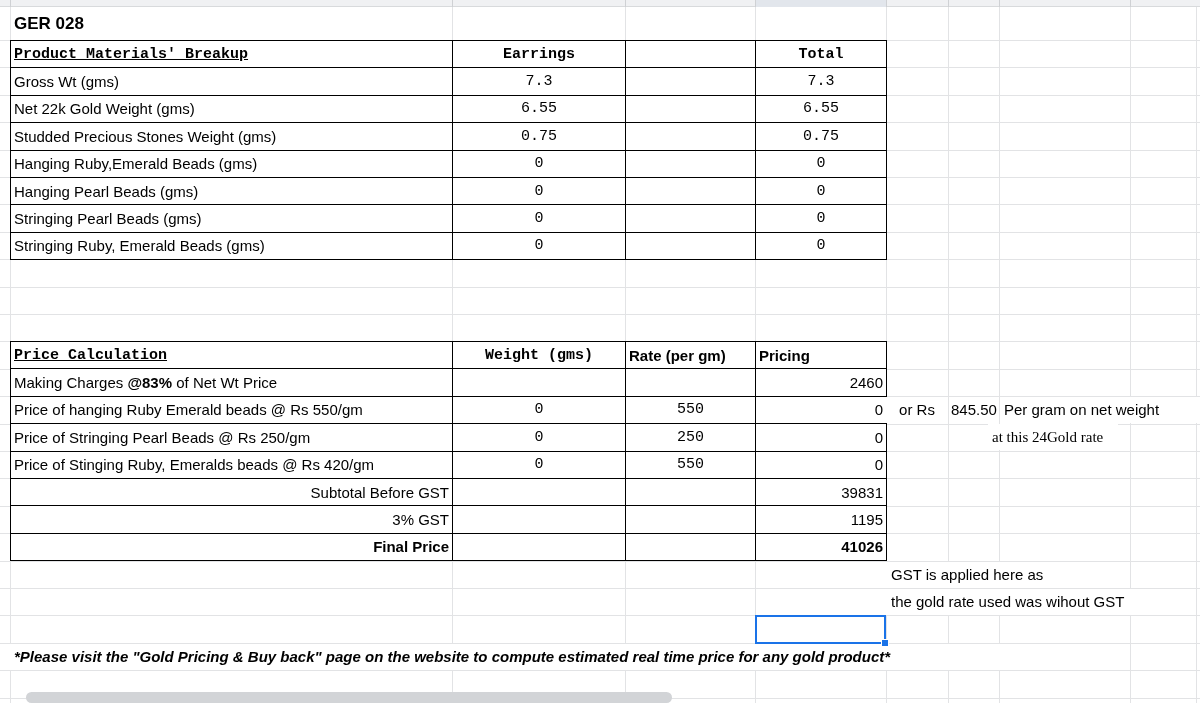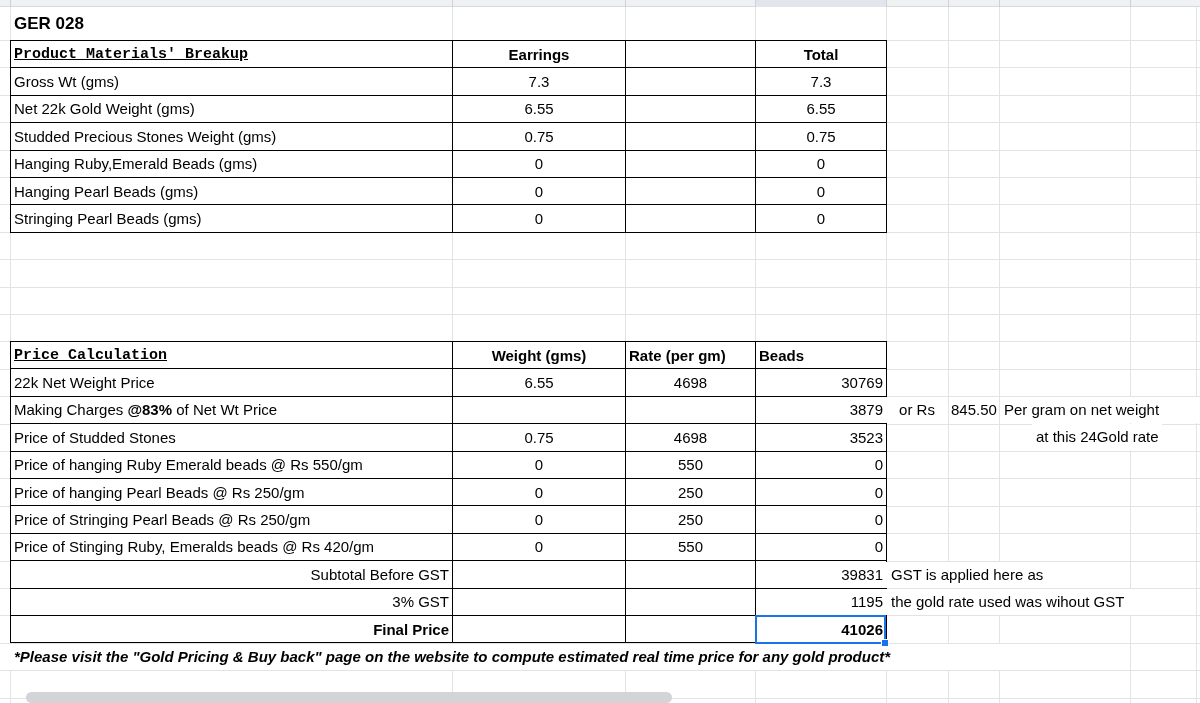--- a/index.html
+++ b/index.html
@@ -19,39 +19,39 @@
   
   .title-row { position:absolute; left:14px; top:8px; height:32px; line-height:32px;
                font-size:17px; font-weight:bold; z-index:2; white-space:pre; }
 
   
   table.grid { position:absolute; border-collapse:collapse; table-layout:fixed; z-index:2;
                background:#fff; font-size:15px; }
   table.grid td { border:1px solid #000; height:27.4px; padding:0 3px; overflow:hidden;
                   white-space:nowrap; vertical-align:middle; }
   td.al { text-align:left; padding-left:4px; }
-  td.ac { text-align:center; }
+  td.ac { text-align:center;font-family:Liberation Mono, monospace; }
   td.ar { text-align:right; padding-right:3px; }
   .b { font-weight:bold; }
   .u { text-decoration:underline;font-family:Liberation Mono, monospace; }
 
   #materials-table { left:10px; top:40px; width:876px; }
   #price-table     { left:10px; top:341px; width:876px;border-radius:10px; }
 
   
   .overlay { position:absolute; background:#fff; z-index:2; font-size:15px;
              height:26px; line-height:26px; white-space:pre; overflow:hidden; }
   #gold-line { left:10px; top:287px; width:876px; padding-left:4px; }
   #footer-note { left:10px; top:643.5px; width:1120px; padding-left:4px;
                  font-weight:bold; font-style:italic; }
 
   #ann-or-rs   { left:886px; top:397px; width:62px; text-align:center; }
   #ann-pergram-val { left:949px; top:397px; width:50px; padding-left:2px; }
   #ann-pergram-1 { left:1000px; top:397px; width:199px; padding-left:4px; }
-  #ann-pergram-2 { left:1032px; top:424px; width:130px; padding-left:4px; }
+  #ann-pergram-2 { left:988px; top:424px; width:130px; padding-left:4px;font-family:Liberation Serif, serif; }
   #ann-gst-1   { left:886px; top:561.5px; width:170px; padding-left:5px; }
   #ann-gst-2   { left:886px; top:589px; width:278px; padding-left:5px; }
 
   
   #selection { position:absolute; left:755px; top:615px; width:131px; height:28.5px;
                border:2px solid #1a73e8; z-index:3; pointer-events:none; }
   #fill-handle { position:absolute; left:881px; top:639px; width:8px; height:8px;
                  background:#1a73e8; border:1px solid #fff; z-index:4; }
 
   
@@ -154,66 +154,54 @@
       <td class="ac">0</td>
       <td class="ac"></td>
       <td class="ac">0</td>
     </tr>
     <tr>
       <td class="al">Stringing Pearl Beads (gms)</td>
       <td class="ac">0</td>
       <td class="ac"></td>
       <td class="ac">0</td>
     </tr>
+    <tr>
+      <td class="al">Stringing Ruby, Emerald Beads (gms)</td>
+      <td class="ac">0</td>
+      <td class="ac"></td>
+      <td class="ac">0</td>
+    </tr>
   </tbody>
     </table>
 
 
   <table class="grid" id="price-table">
     <colgroup>
         <col style="width:442px">
         <col style="width:173px">
         <col style="width:130px">
         <col style="width:131px">
       </colgroup>
     <tbody>
         <tr>
       <td class="al b u">Price Calculation</td>
       <td class="ac b">Weight (gms)</td>
       <td class="al b">Rate (per gm)</td>
-      <td class="al b">Beads</td>
-    </tr>
-    <tr>
-      <td class="al">22k Net Weight Price</td>
-      <td class="ac">6.55</td>
-      <td class="ac">4698</td>
-      <td class="ar">30769</td>
+      <td class="al b">Pricing</td>
     </tr>
     <tr>
       <td class="al"><span> Making Charges </span><span class="b">@83%</span><span> of Net Wt Price</span></td>
       <td class="ac"></td>
       <td class="ac"></td>
-      <td class="ar">3879</td>
-    </tr>
-    <tr>
-      <td class="al">Price of Studded Stones</td>
-      <td class="ac">0.75</td>
-      <td class="ac">4698</td>
-      <td class="ar">3523</td>
+      <td class="ar">2460</td>
     </tr>
     <tr>
       <td class="al">Price of hanging Ruby Emerald beads @ Rs 550/gm</td>
       <td class="ac">0</td>
       <td class="ac">550</td>
-      <td class="ar">0</td>
-    </tr>
-    <tr>
-      <td class="al">Price of hanging Pearl Beads @ Rs 250/gm</td>
-      <td class="ac">0</td>
-      <td class="ac">250</td>
       <td class="ar">0</td>
     </tr>
     <tr>
       <td class="al">Price of Stringing Pearl Beads @ Rs 250/gm</td>
       <td class="ac">0</td>
       <td class="ac">250</td>
       <td class="ar">0</td>
     </tr>
     <tr>
       <td class="al">Price of Stinging Ruby, Emeralds beads @ Rs 420/gm</td>

